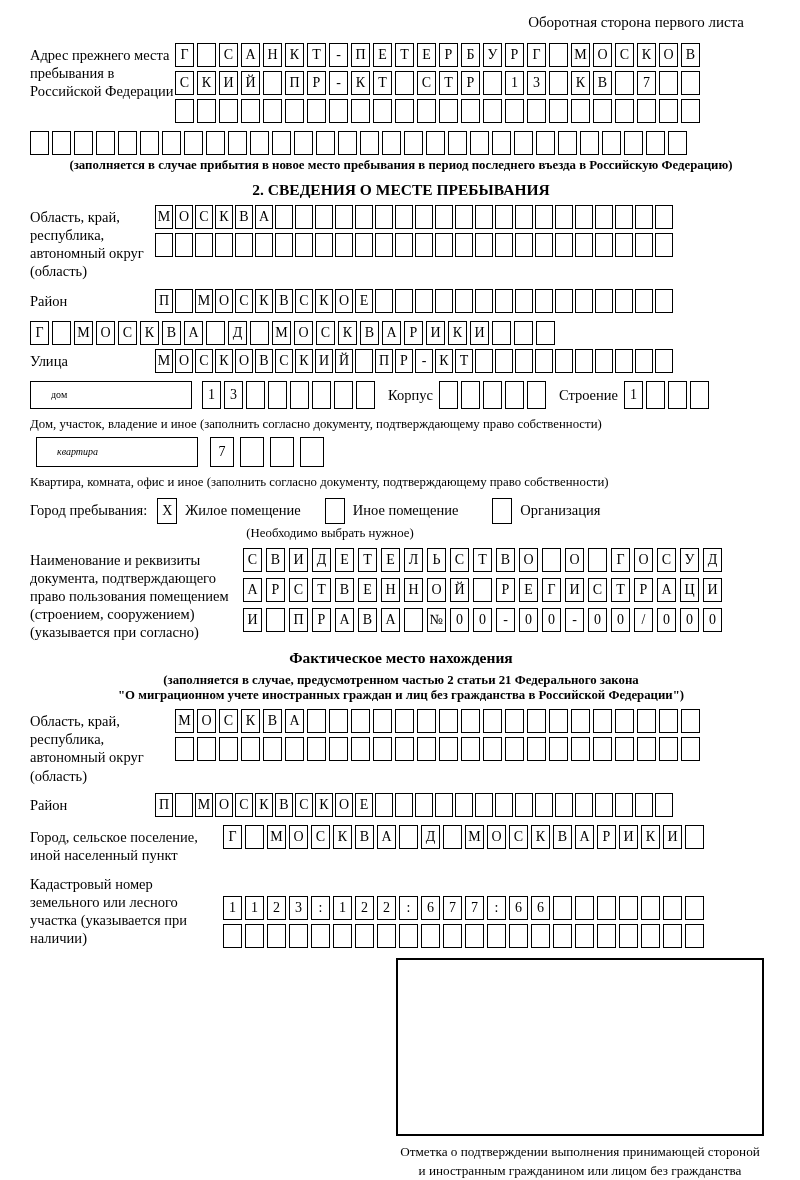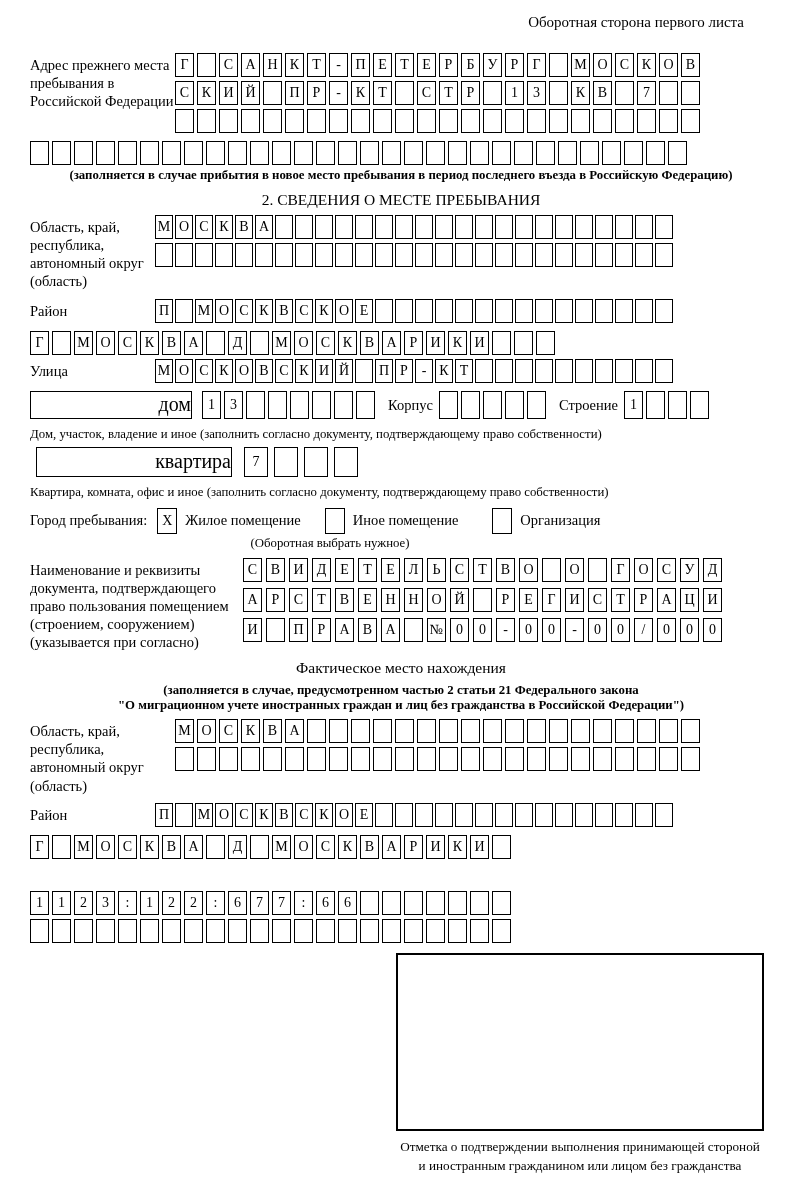--- a/index.html
+++ b/index.html
@@ -4,49 +4,49 @@
 <style>
   * { box-sizing: border-box; margin: 0; padding: 0; }
   html, body { background: #ffffff; }
   body {
     width: 800px; height: 1180px;
     font-family: "Liberation Serif", "DejaVu Serif", serif;
     color: #000; position: relative;
     padding: 14px 28px 0 30px;
     overflow: hidden;
   }
-  .hdr-right { text-align: right; font-size: 15px; padding-right: 28px; margin-bottom: 22px; }
+  .hdr-right { text-align: right; font-size: 15px; padding-right: 28px; margin-bottom: 12px; }
 
   .field { display: flex; align-items: flex-start; margin-bottom: 8px; }
   .flabel { font-size: 14.5px; line-height: 1.25; padding-top: 3px; flex-shrink: 0; }
   .rows { display: flex; flex-direction: column; gap: 4px; }
 
   .boxrow { display: flex; }
   .cell {
     display: inline-block; width: 19px; height: 24px;
     border: 1.6px solid #000; margin-right: 3px;
     text-align: center; font-size: 14px; line-height: 21px;
     font-family: "Liberation Serif", serif;
   }
   .bw26 .cell { width: 18px; margin-right: 2px; }
   .bw21 .cell { width: 19px; margin-right: 4px; }
   .bw22 .cell { width: 19px; margin-right: 3px; }
 
   .note { font-size: 12.8px; }
   .note-center { text-align: center; font-weight: bold; }
-  .sec-title { text-align: center; font-weight: normal; font-size: 15.5px; margin: 8px 0 6px 0; }
+  .sec-title { text-align: center; font-weight: bold; font-size: 15.5px; margin: 8px 0 6px 0; }
 
   .widebox {
-    border: 1.6px solid #000; height: 28px; text-align: right;
-    font-size: 20px; line-height: 25px; flex-shrink: 0;
+    border: 1.6px solid #000; height: 28px; text-align: left;
+    font-size: 10px; line-height: 25px; flex-shrink: 0; padding-left: 20px;
   }
   .inline-lbl { font-size: 14.5px; line-height: 28px; padding: 0 6px 0 10px; }
   .bigcell-row .cell { height: 28px; line-height: 26px; }
   .kv-row .cell { width: 24px; height: 30px; line-height: 28px; margin-right: 6px; }
-  .kv-box { width: 196px; height: 30px; line-height: 27px; }
+  .kv-box { width: 162px; height: 30px; line-height: 27px; font-style: italic; }
 
   .chk-row { display: flex; align-items: center; margin: 8px 0 2px 0; font-size: 14.5px; }
   .chk { width: 20px; height: 26px; border: 1.6px solid #000; text-align: center;
          font-size: 14px; line-height: 23px; margin: 0 8px 0 10px; flex-shrink: 0; }
 
   .stamp-wrap { margin-top: 10px; margin-left: 366px; width: 368px; }
   .stamp-box { width: 368px; height: 178px; border: 2px solid #000; }
   .stamp-cap { margin-top: 6px; font-size: 13.2px; text-align: center; line-height: 1.45; }
 </style>
 </head>
@@ -371,21 +371,21 @@
 
 <div class="chk-row">
   <span>Город пребывания:</span>
   <span class="chk">X</span>
   <span>Жилое помещение</span>
   <span class="chk" style="margin-left:24px"></span>
   <span>Иное помещение</span>
   <span class="chk" style="margin-left:34px"></span>
   <span style="">Организация</span>
 </div>
-<div class="note" style="width:600px; text-align:center">(Оборотная выбрать нужное)</div>
+<div class="note" style="width:600px; text-align:center">(Необходимо выбрать нужное)</div>
 
 <div class="field" style="margin-top:7px">
   <div class="flabel" style="width:213px">Наименование и реквизиты документа, подтверждающего право пользования помещением (строением, сооружением) (указывается при согласно)</div>
   <div class="rows" style="gap:6px">
     <div class="boxrow bw21">
         <span class="cell">С</span>
         <span class="cell">В</span>
         <span class="cell">И</span>
         <span class="cell">Д</span>
         <span class="cell">Е</span>
@@ -543,20 +543,21 @@
       <span class="cell"></span>
       <span class="cell"></span>
       <span class="cell"></span>
       <span class="cell"></span>
       <span class="cell"></span>
       <span class="cell"></span>
     </div>
 </div>
 
 <div class="field">
+  <div class="flabel" style="width:193px">Город, сельское поселение, иной населенный пункт</div>
   <div class="boxrow bw22">
       <span class="cell">Г</span>
       <span class="cell"></span>
       <span class="cell">М</span>
       <span class="cell">О</span>
       <span class="cell">С</span>
       <span class="cell">К</span>
       <span class="cell">В</span>
       <span class="cell">А</span>
       <span class="cell"></span>
@@ -570,20 +571,21 @@
       <span class="cell">А</span>
       <span class="cell">Р</span>
       <span class="cell">И</span>
       <span class="cell">К</span>
       <span class="cell">И</span>
       <span class="cell"></span>
     </div>
 </div>
 
 <div class="field" style="margin-top:0px">
+  <div class="flabel" style="width:193px">Кадастровый номер земельного или лесного участка (указывается при наличии)</div>
   <div class="rows" style="padding-top:24px">
     <div class="boxrow bw22">
         <span class="cell">1</span>
         <span class="cell">1</span>
         <span class="cell">2</span>
         <span class="cell">3</span>
         <span class="cell">:</span>
         <span class="cell">1</span>
         <span class="cell">2</span>
         <span class="cell">2</span>

